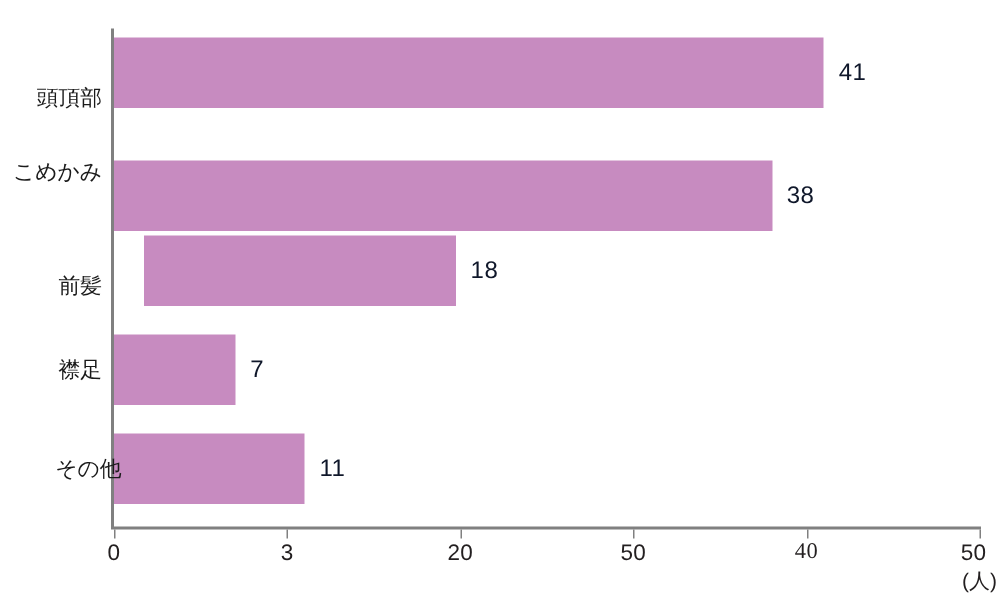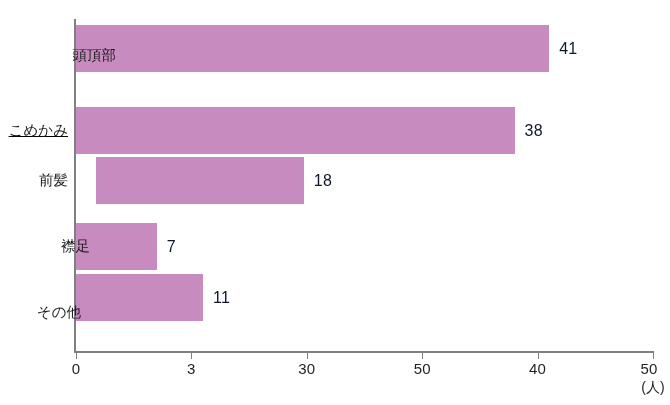--- a/index.html
+++ b/index.html
@@ -108,61 +108,61 @@
 
   <div class="axis-y"></div>
   <div class="axis-x"></div>
 
   <div id="ticks-layer">
       <div class="tick" style="left: 76px;"></div>
       <div class="tick-label" style="left: 76px;">0</div>
       <div class="tick" style="left: 191.4px;"></div>
       <div class="tick-label" style="left: 191.4px;">3</div>
       <div class="tick" style="left: 306.8px;"></div>
-      <div class="tick-label" style="left: 306.8px;">30</div>
+      <div class="tick-label" style="left: 306.8px;">20</div>
       <div class="tick" style="left: 422.2px;"></div>
       <div class="tick-label" style="left: 422.2px;">50</div>
       <div class="tick" style="left: 537.6px;"></div>
-      <div class="tick-label" style="left: 537.6px;">40</div>
+      <div class="tick-label" style="left: 537.6px; font-family: Liberation Serif, serif;">40</div>
       <div class="tick" style="left: 653px;"></div>
       <div class="tick-label" style="left: 649px;">50</div>
     </div>
   <div id="bars-layer">
       <div class="bar-row" style="top: 25px; left: 76px; width: 577px;">
         <div class="bar" style="width: 473.14px; background: rgb(199, 139, 192);"></div>
         <div class="bar-value" style="left: 483.14px;">41</div>
       </div>
       <div class="bar-row" style="top: 107px; left: 76px; width: 577px;">
         <div class="bar" style="width: 438.52px; background: rgb(199, 139, 192);"></div>
         <div class="bar-value" style="left: 448.52px;">38</div>
       </div>
       <div class="bar-row" style="top: 157px; left: 76px; width: 577px; margin-left: 20px;">
         <div class="bar" style="width: 207.72px; background: rgb(199, 139, 192);"></div>
         <div class="bar-value" style="left: 217.72px;">18</div>
       </div>
       <div class="bar-row" style="top: 223px; left: 76px; width: 577px;">
         <div class="bar" style="width: 80.78px; background: rgb(199, 139, 192);"></div>
         <div class="bar-value" style="left: 90.78px;">7</div>
       </div>
-      <div class="bar-row" style="top: 274px; left: 76px; width: 577px;">
+      <div class="bar-row" style="top: 289px; left: 76px; width: 577px;">
         <div class="bar" style="width: 126.94px; background: rgb(199, 139, 192);"></div>
         <div class="bar-value" style="left: 136.94px;">11</div>
       </div>
     </div>
   <div id="labels-layer">
-      <div class="cat-label-wrap" style="top: 32px; margin-left: 48px;">
+      <div class="cat-label-wrap" style="top: 42px;">
         <span>頭頂部</span>
       </div>
-      <div class="cat-label-wrap" style="top: 107px; text-decoration: underline;">
+      <div class="cat-label-wrap" style="top: 91px;">
         <span>こめかみ</span>
       </div>
-      <div class="cat-label-wrap" style="top: 157px;">
+      <div class="cat-label-wrap" style="top: 167px;">
         <span>前髪</span>
       </div>
-      <div class="cat-label-wrap" style="top: 223px; margin-left: 22px;">
+      <div class="cat-label-wrap" style="top: 223px;">
         <span>襟足</span>
       </div>
       <div class="cat-label-wrap" style="top: 289px; margin-left: 13px;">
         <span>その他</span>
       </div>
     </div>
 
   <div class="unit-label" style="left: 653px;">(人)</div>
 
 </div>

